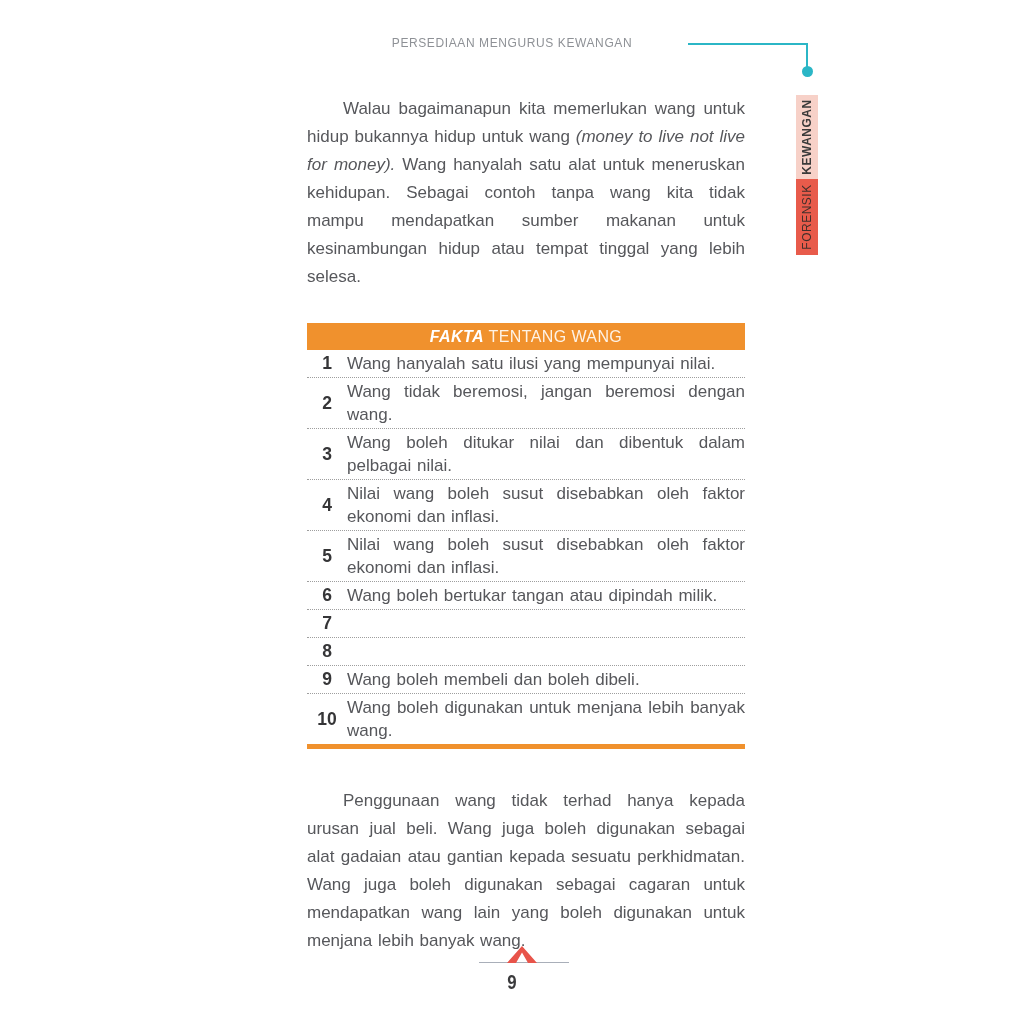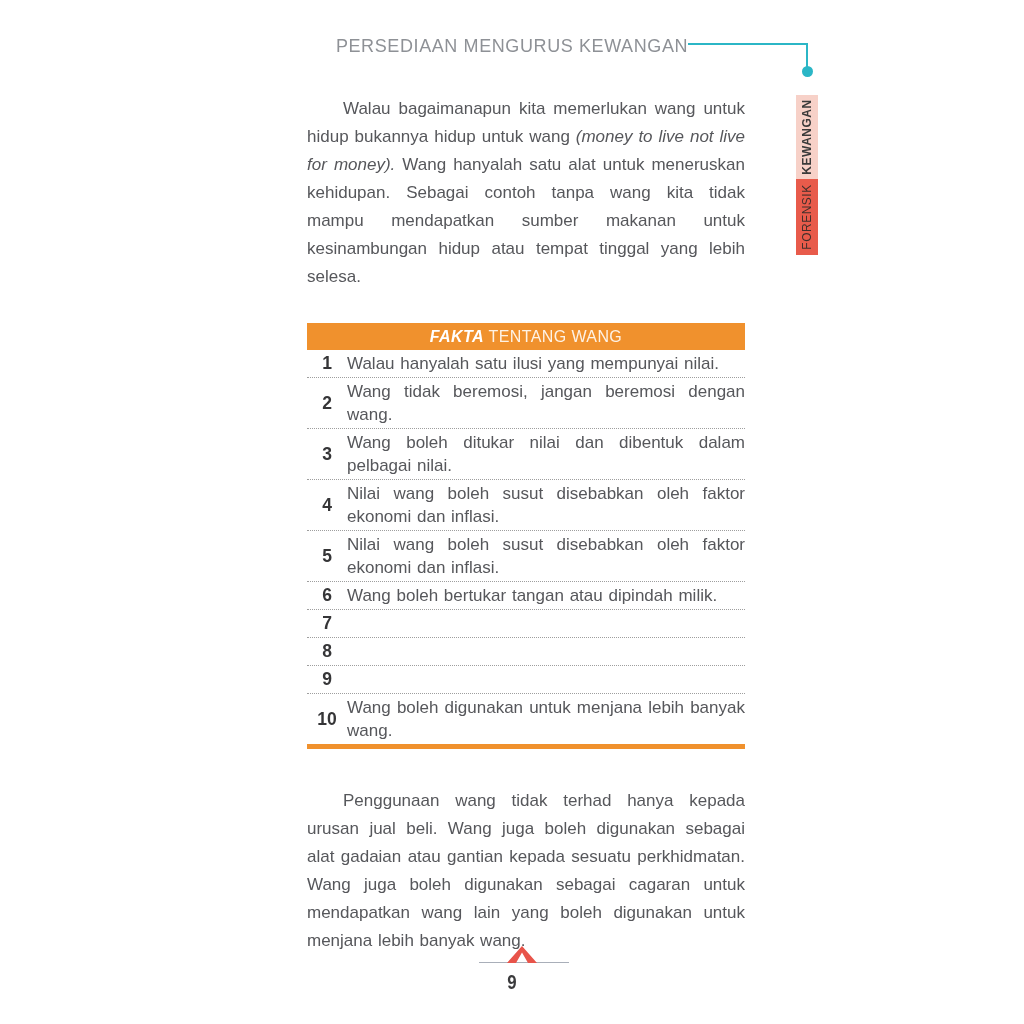--- a/index.html
+++ b/index.html
@@ -1,21 +1,21 @@
 <!DOCTYPE html>
 <html><head>
 <meta charset="utf-8">
 <style>
   html,body{margin:0;padding:0;background:#fff;}
   .page{position:relative;width:1024px;height:1024px;background:#ffffff;overflow:hidden;
         font-family:"Liberation Sans", sans-serif;color:#56575B;}
 
   
   .running-header{position:absolute;top:36px;left:0;width:100%;text-align:center;
-                  font-size:18px;letter-spacing:0.6px;color:#8E9196;}
+                  font-size:12px;letter-spacing:0.6px;color:#8E9196;}
 
   
   .teal-h{position:absolute;top:43px;left:688px;width:120px;height:2px;background:#2BB6C6;}
   .teal-v{position:absolute;top:43px;left:806px;width:2px;height:26px;background:#2BB6C6;}
   .teal-dot{position:absolute;top:66px;left:802px;width:11px;height:11px;border-radius:50%;background:#2BB6C6;}
 
   
   .side-tab{position:absolute;top:95px;left:796px;width:22px;}
   .tab-seg{width:22px;display:flex;align-items:center;justify-content:center;}
   .tab-seg span{transform:rotate(-90deg);white-space:nowrap;font-size:12px;color:#3A3A3A;letter-spacing:0.5px;}
@@ -75,21 +75,21 @@
 
     <p class="para p1"><span>Walau bagaimanapun kita memerlukan wang untuk hidup bukannya hidup untuk wang </span><span class="italic">(money to live not live for money).</span><span> Wang hanyalah satu alat untuk meneruskan kehidupan. Sebagai contoh tanpa wang kita tidak mampu mendapatkan sumber makanan untuk kesinambungan hidup atau tempat tinggal yang lebih selesa.</span></p>
 
     <div class="fact-table">
       <div class="fact-header">
         <span class="fh-bold">FAKTA</span><span class="fh-rest"> TENTANG WANG</span>
       </div>
 
       <div class="fact-row">
         <div class="fact-num">1</div>
-        <div class="fact-text">Walau hanyalah satu ilusi yang mempunyai nilai.</div>
+        <div class="fact-text">Wang hanyalah satu ilusi yang mempunyai nilai.</div>
       </div>
       <div class="fact-row">
         <div class="fact-num">2</div>
         <div class="fact-text">Wang tidak beremosi, jangan beremosi dengan wang.</div>
       </div>
       <div class="fact-row">
         <div class="fact-num">3</div>
         <div class="fact-text">Wang boleh ditukar nilai dan dibentuk dalam pelbagai nilai.</div>
       </div>
       <div class="fact-row">
@@ -105,20 +105,21 @@
         <div class="fact-text">Wang boleh bertukar tangan atau dipindah milik.</div>
       </div>
       <div class="fact-row">
         <div class="fact-num">7</div>
       </div>
       <div class="fact-row">
         <div class="fact-num">8</div>
       </div>
       <div class="fact-row">
         <div class="fact-num">9</div>
+        <div class="fact-text">Wang boleh membeli dan boleh dibeli.</div>
       </div>
       <div class="fact-row last">
         <div class="fact-num">10</div>
         <div class="fact-text">Wang boleh digunakan untuk menjana lebih banyak wang.</div>
       </div>
     </div>
 
     <p class="para p2">Penggunaan wang tidak terhad hanya kepada urusan jual beli. Wang juga boleh digunakan sebagai alat gadaian atau gantian kepada sesuatu perkhidmatan. Wang juga boleh digunakan sebagai cagaran untuk mendapatkan wang lain yang boleh digunakan untuk menjana lebih banyak wang.</p>
 
   </div>

